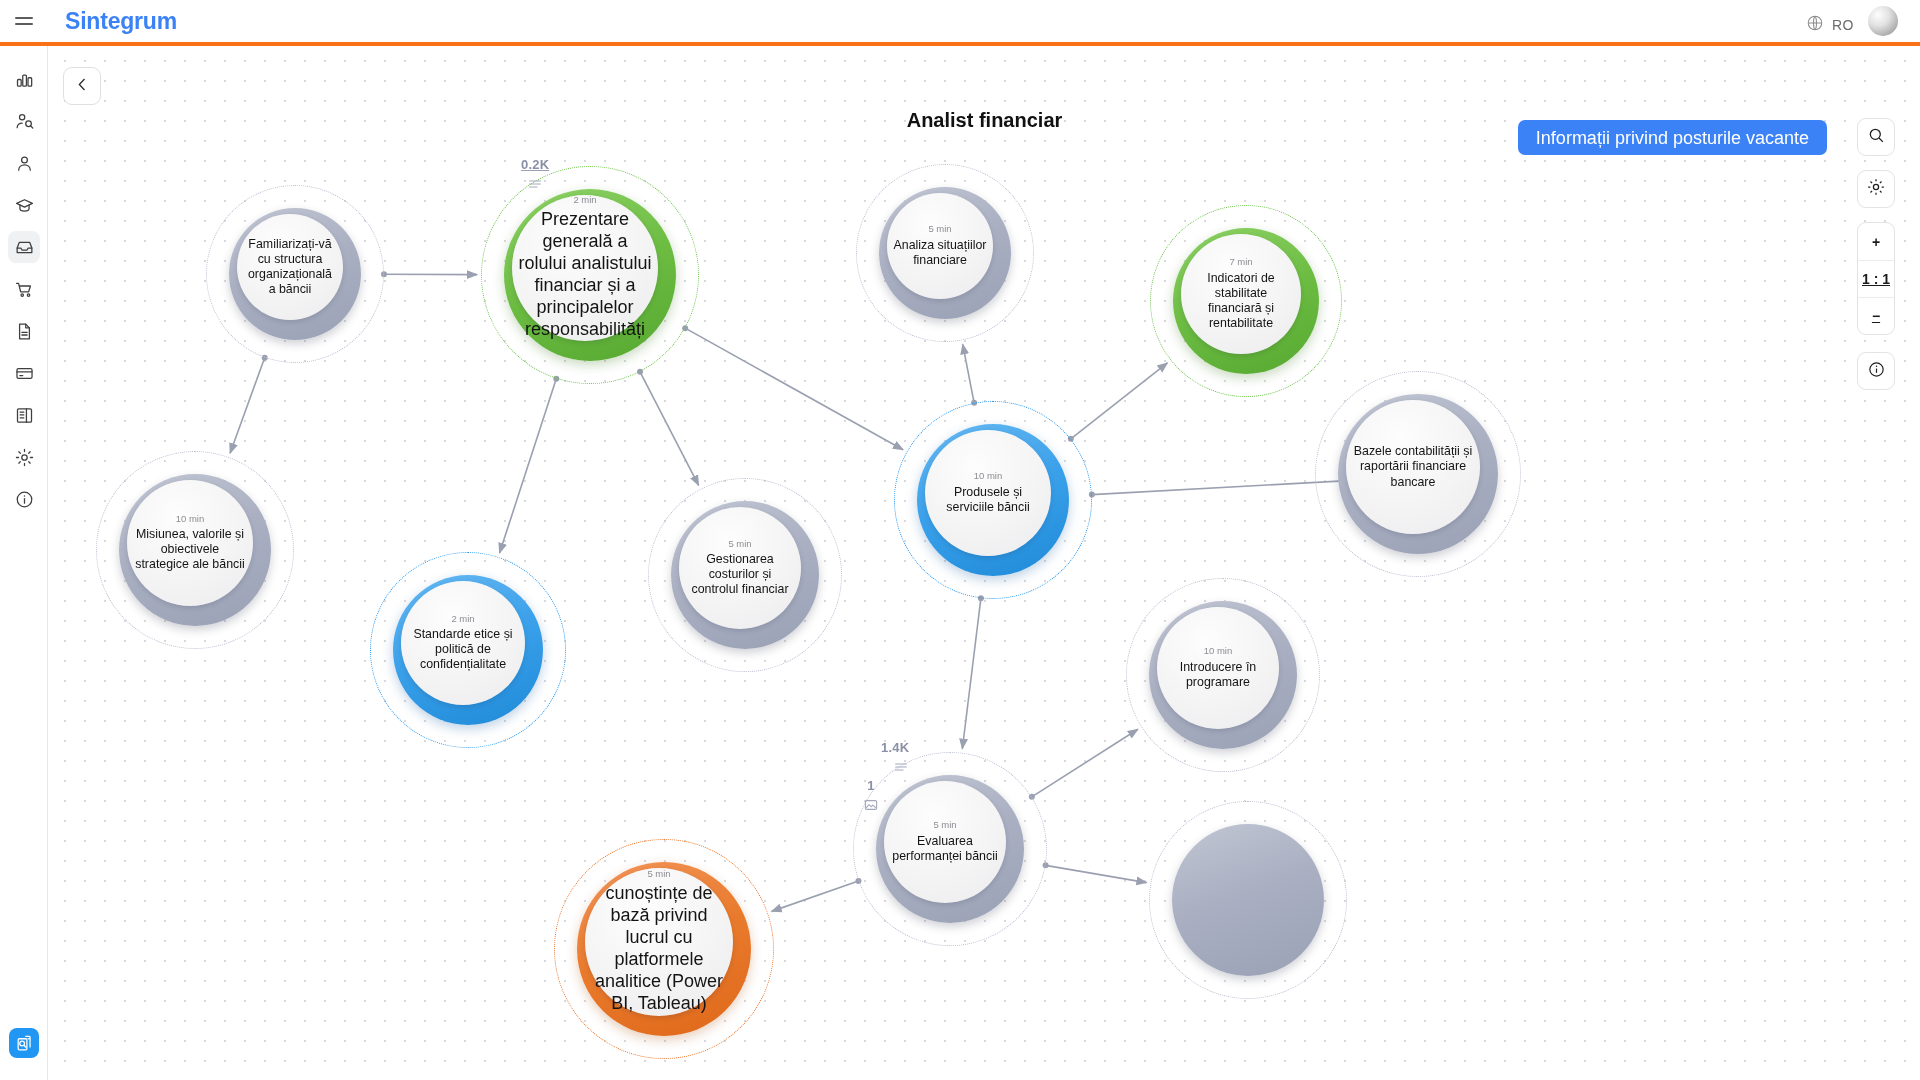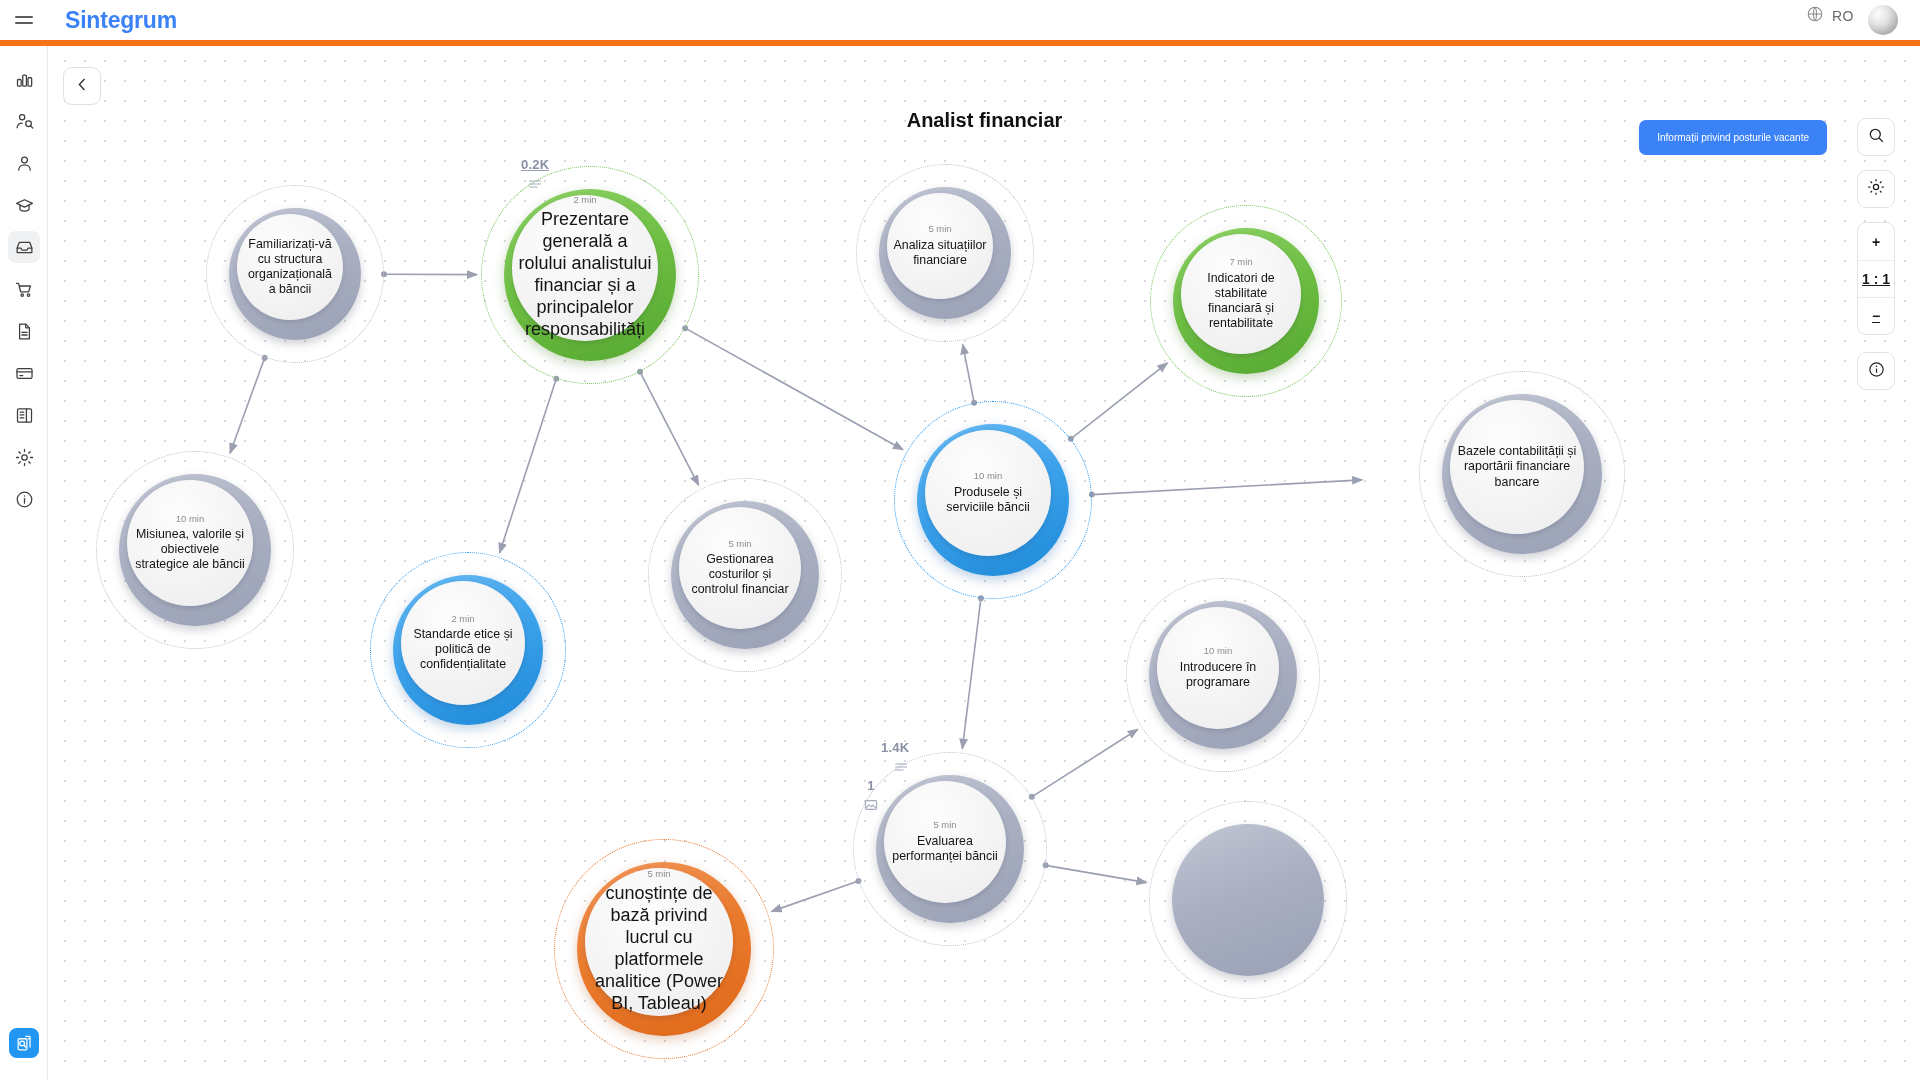--- a/index.html
+++ b/index.html
@@ -8,39 +8,39 @@
     font-family: "Liberation Sans", sans-serif;
     background: #ffffff;
     overflow: hidden;
   }
 
   
   #topbar {
     position: absolute; left: 0; top: 0;
     width: 1920px; height: 46px;
     background: #ffffff;
-    border-bottom: 6px solid #f97316;
+    border-bottom: 4px solid #f97316;
     display: flex; align-items: center;
     z-index: 40;
   }
   #hamburger {
     width: 48px; height: 46px;
     display: flex; align-items: center; justify-content: center;
     cursor: pointer;
   }
   #hamburger .bar {
     display:block; width: 18px; height: 2px; background: #5c5c5c; border-radius: 1px;
   }
   #hamburger .stack { display:flex; flex-direction: column; gap: 4px; }
   #brand {
     font-size: 23px; font-weight: bold; color: #3b82f6;
     letter-spacing: -0.2px; margin-left: 17px; cursor: pointer;
   }
   #topbar-right {
-    margin-left: auto; display: flex; align-items: flex-start; gap: 14px;
+    margin-left: auto; display: flex; align-items: flex-end; gap: 14px;
     padding-right: 22px;
   }
   #lang { display:flex; align-items:center; gap:8px; cursor:pointer; }
   #lang .code { font-size: 14px; color:#6b6b6b; letter-spacing:.5px;}
   #avatar {
     width: 30px; height: 30px; border-radius: 50%;
     background: radial-gradient(circle at 34% 30%, #fdfdfd 0%, #e2e2e2 38%, #a8a8a8 78%, #8d8d8d 100%);
     cursor: pointer;
   }
 
@@ -93,21 +93,21 @@
   }
   #graphtitle {
     position: absolute; left: 0; top: 62px; width: 1871px;
     text-align: center; font-size: 20px; font-weight: bold; color:#111;
     z-index: 19; pointer-events: none;
   }
   #vacancy-btn {
     position: absolute; right: 93px; top: 73px;
     height: 35px; padding: 8px 18px;
     background: #3b82f6; color:#fff; border: none; border-radius: 7px;
-    font-size: 10px; font-family: "Liberation Sans", sans-serif;
+    font-size: 18px; font-family: "Liberation Sans", sans-serif;
     cursor: pointer; z-index: 20; white-space: nowrap;
   }
   .tool {
     position: absolute; right: 25px;
     width: 38px; height: 38px;
     border: 1px solid #e3e3e3; border-radius: 9px; background:#fff;
     display:flex; align-items:center; justify-content:center;
     cursor: pointer; z-index: 20;
   }
   #tool-search { top: 71px; }
@@ -384,21 +384,21 @@
         </div>
       </div>
       <div class="node c-blue" style="left: 845px; top: 354px; width: 198px; height: 198px;">
         <div class="halo"></div>
         <div class="ring" style="left:23px;top:23px;width:152px;height:152px;"></div>
         <div class="inner" style="left:31px;top:29px;width:126px;height:126px;">
           <div class="dur">10 min</div>
           <div class="lbl">Produsele și serviciile băncii</div>
         </div>
       </div>
-      <div class="node c-gray" style="left: 1370px; top: 324px; width: 206px; height: 206px;">
+      <div class="node c-gray" style="left: 1266px; top: 324px; width: 206px; height: 206px;">
         <div class="halo"></div>
         <div class="ring" style="left:23px;top:23px;width:160px;height:160px;"></div>
         <div class="inner" style="left:31px;top:29px;width:134px;height:134px;">
           <div class="lbl">Bazele contabilității și raportării financiare bancare</div>
         </div>
       </div>
       <div class="node c-blue" style="left: 321px; top: 505px; width: 196px; height: 196px;">
         <div class="halo"></div>
         <div class="ring" style="left:23px;top:23px;width:150px;height:150px;"></div>
         <div class="inner" style="left:31px;top:29px;width:124px;height:124px;">

